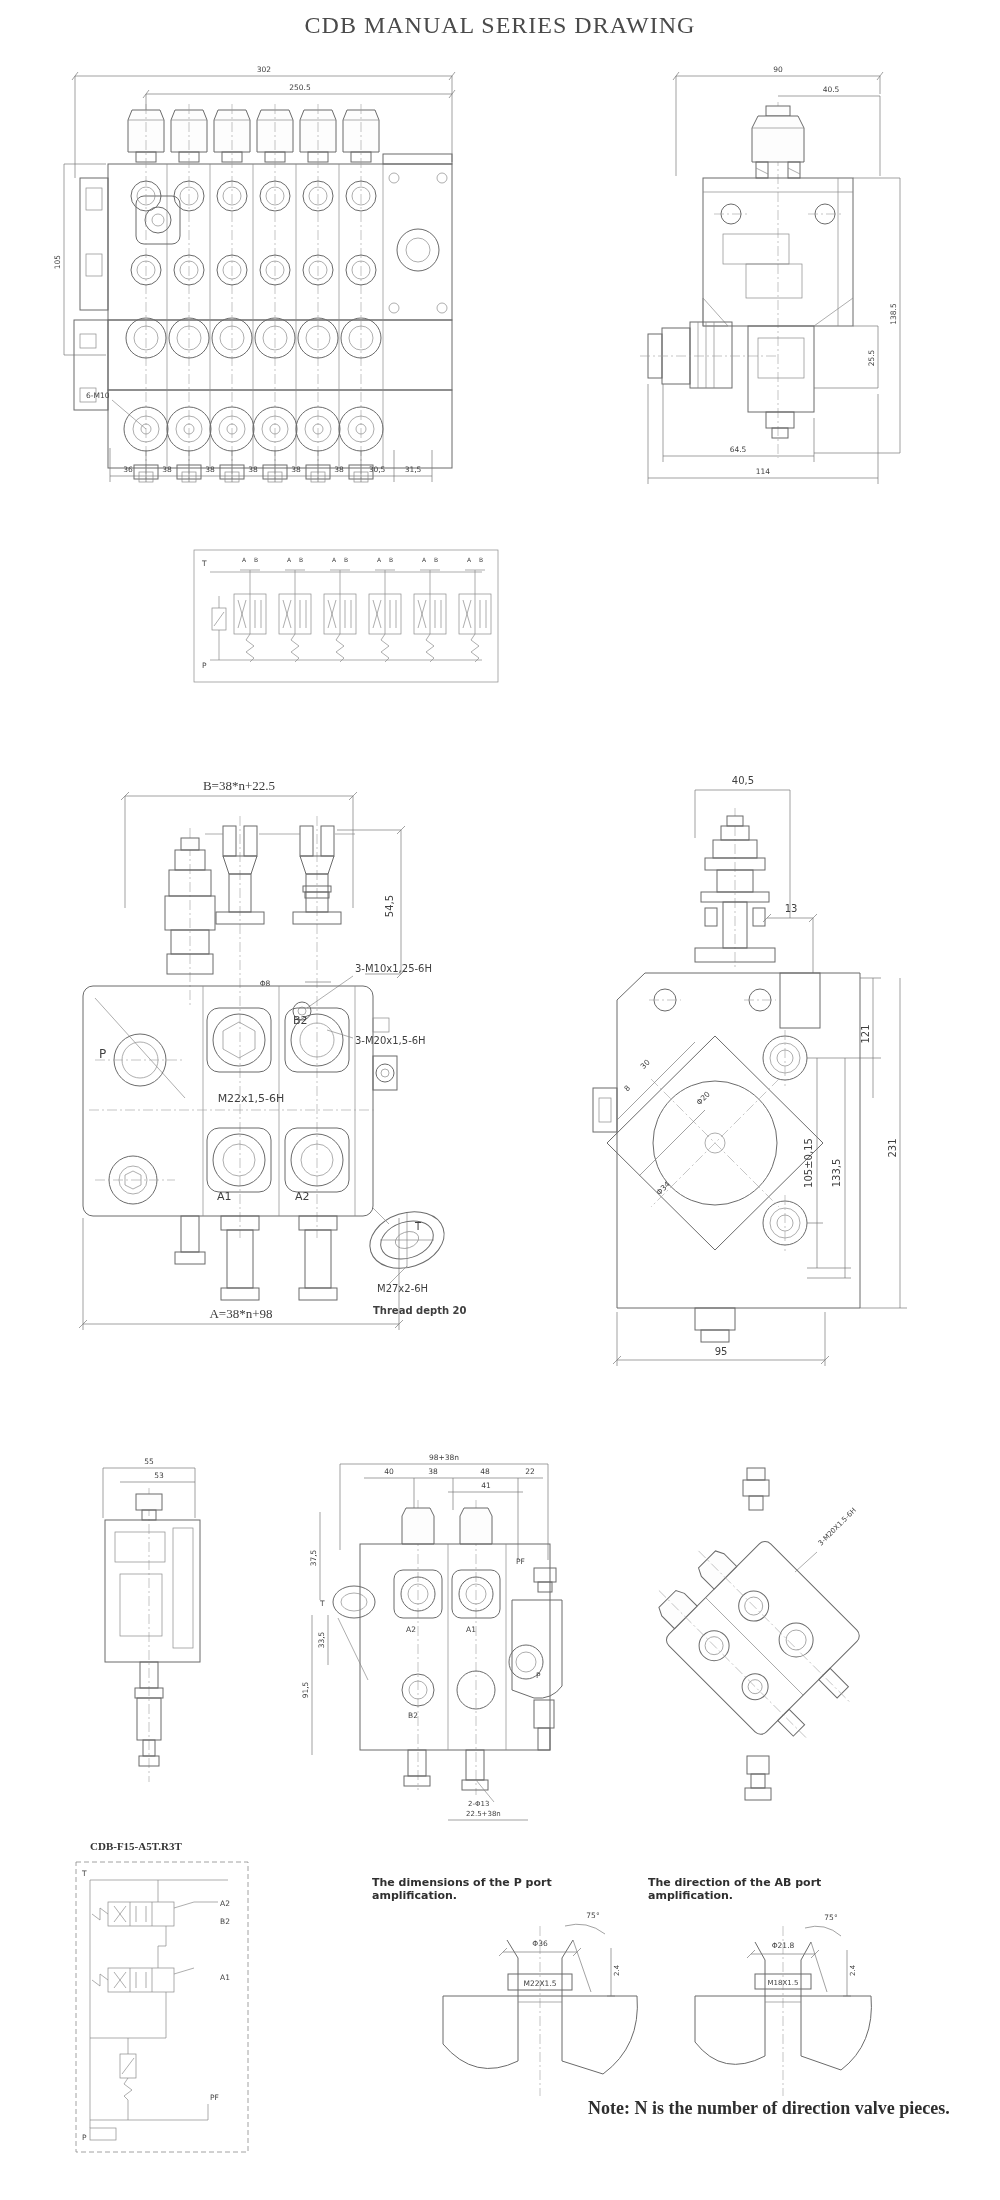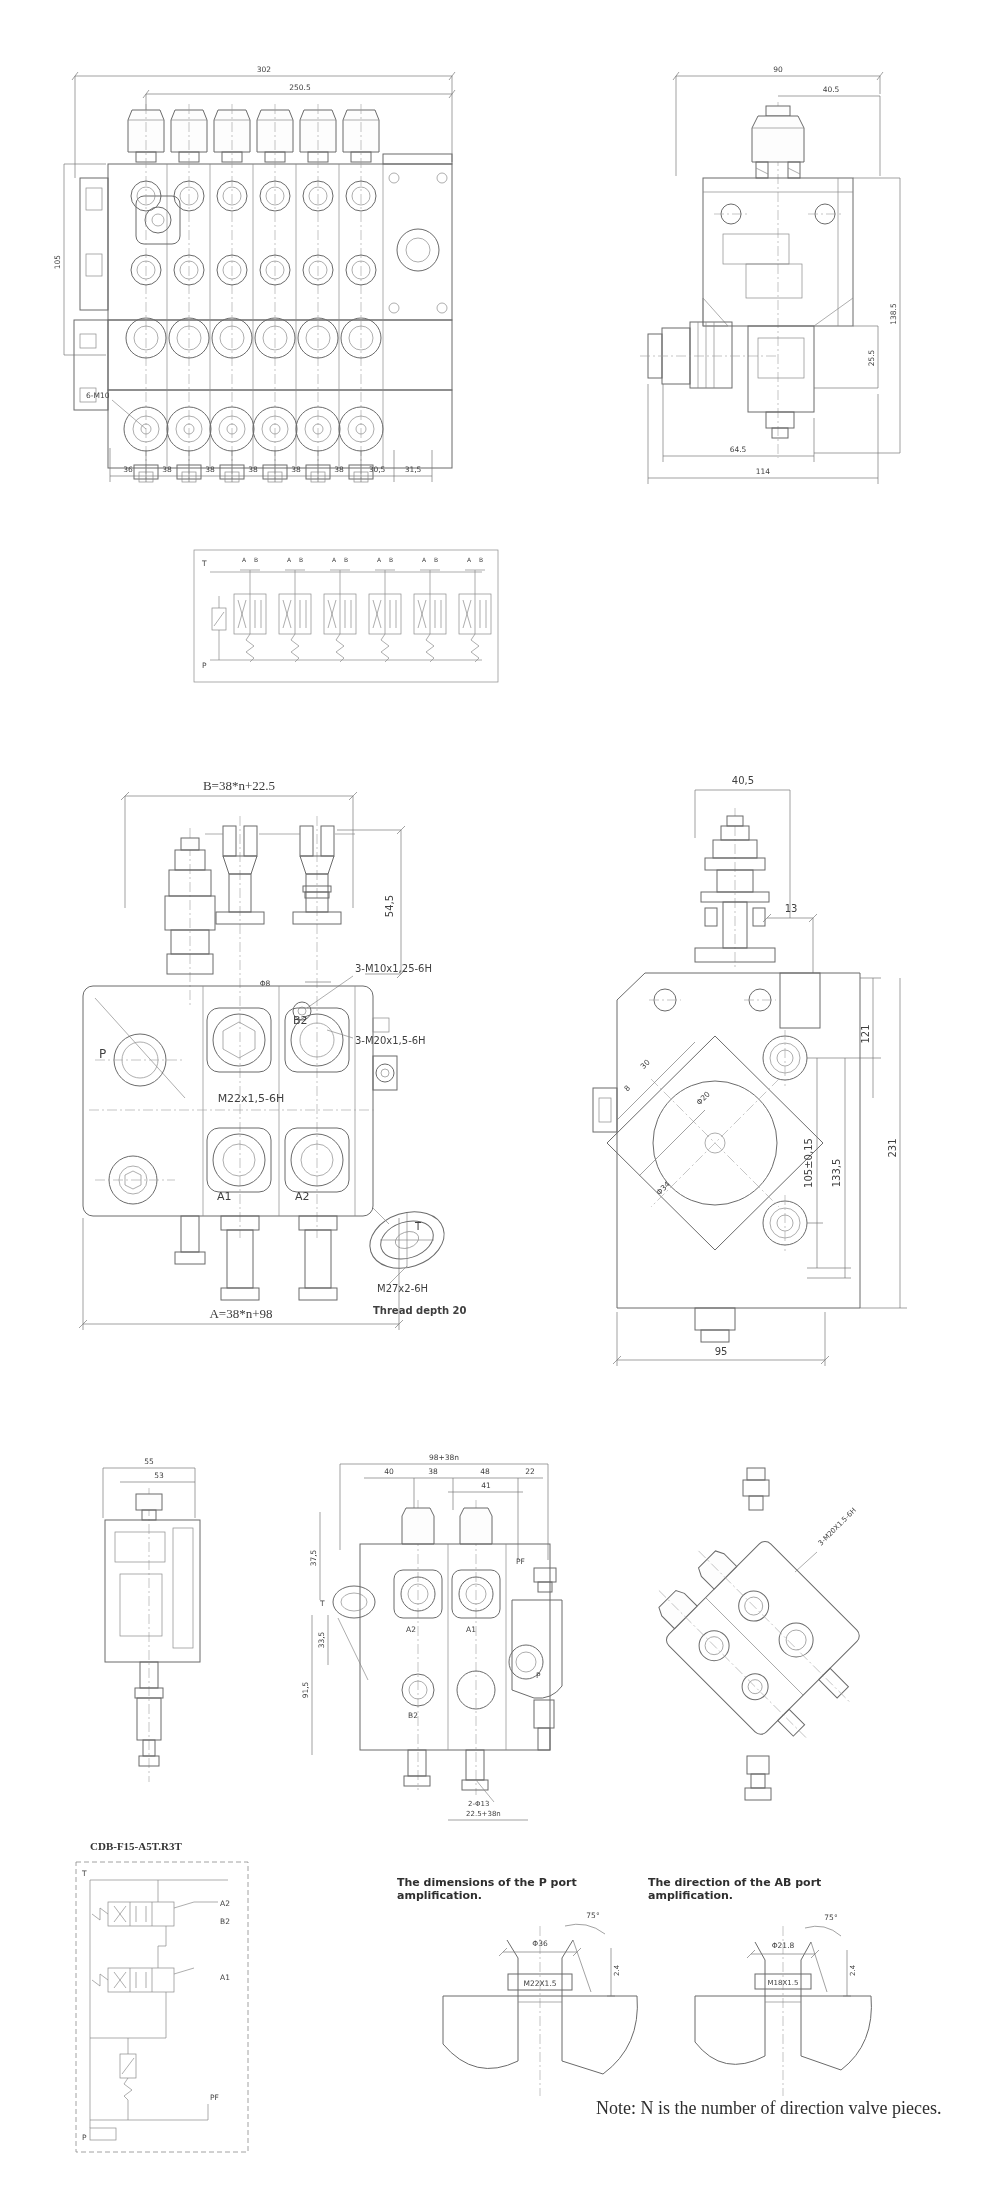--- a/index.html
+++ b/index.html
@@ -15,28 +15,29 @@
   .cl{fill:none;stroke:#a0a0a0;stroke-width:.6;stroke-dasharray:10 3 2 3;}
   .dash{fill:none;stroke:#8a8a8a;stroke-width:.8;stroke-dasharray:5 3;}
   .txt{fill:#3f3f3f;font-family:"DejaVu Sans",sans-serif;font-size:9px;}
   .t8{font-size:7.5px;}
   .t10{font-size:10px;}
   .t11{font-size:11px;}
   .t13{font-size:13px;font-family:"Liberation Serif",serif;}
   .mid{text-anchor:middle;}
   .cap{fill:#fdfdfd;stroke:#6b6b6b;stroke-width:1;}
   .caption{position:absolute;font-family:"DejaVu Sans",sans-serif;font-size:11px;font-weight:700;color:#2f2f2f;}
-  .note{position:absolute;font-family:"Liberation Serif",serif;font-size:18px;font-weight:400;color:#2e2e2e;margin-left:8px;}
+  .note{position:absolute;font-family:"Liberation Serif",serif;font-size:18px;font-weight:700;color:#2e2e2e;}
   .ctitle{position:absolute;font-family:"Liberation Serif",serif;font-size:11px;font-weight:700;color:#333;}
 </style>
 </head>
 <body>
 
 <div class="page">
 
+  <div class="title">CDB MANUAL SERIES DRAWING</div>
 
   <svg class="abs" style="left:50px;top:58px" width="430" height="440" viewBox="0 0 430 440">
     <defs>
       <g id="fsec">
         <polygon class="cap" points="4,0 32,0 36,10 36,42 0,42 0,10"></polygon>
         <line class="lnt" x1="0" y1="10" x2="36" y2="10"></line>
         <rect class="ln" x="8" y="42" width="20" height="10"></rect>
         <line class="cl" x1="18" y1="-6" x2="18" y2="372"></line>
         <circle class="ln" cx="18" cy="86" r="15"></circle>
           <circle class="lnt" cx="18" cy="86" r="9"></circle>
@@ -694,21 +695,21 @@
       <line class="lnt" x1="98" y1="160" x2="98" y2="180"></line>
       <line class="lnt" x1="60" y1="242" x2="60" y2="262"></line>
       <line class="lnt" x1="22" y1="262" x2="140" y2="262"></line>
       <line class="lnt" x1="140" y1="262" x2="140" y2="246"></line>
     </g>
     <text class="txt t8" x="142" y="242">PF</text>
     <text class="txt t8" x="14" y="282">P</text>
     <rect class="lnt" x="22" y="270" width="26" height="12"></rect>
   </svg>
 
-  <div class="caption" style="left:397px;top:1876px;width:240px">The dimensions of the P port amplification.</div>
+  <div class="caption" style="left:372px;top:1876px;width:240px">The dimensions of the P port amplification.</div>
   <svg class="abs" style="left:415px;top:1896px" width="250" height="210" viewBox="0 0 250 210">
     <defs>
       <pattern id="hP" width="5" height="5" patternTransform="rotate(45)" patternUnits="userSpaceOnUse">
         <line x1="0" y1="0" x2="0" y2="5" stroke="#9a9a9a" stroke-width="1"></line>
       </pattern>
     </defs>
     <line class="cl" x1="125" y1="30" x2="125" y2="200"></line>
     <path class="ln" d="M28,100 H103 V165 Q60,186 28,148 Z" fill="url(#hP)"></path>
     <path class="ln" d="M147,100 H222 Q226,150 188,178 L147,165 Z" fill="url(#hP)"></path>
     <line class="ln" x1="103" y1="100" x2="103" y2="62"></line>

